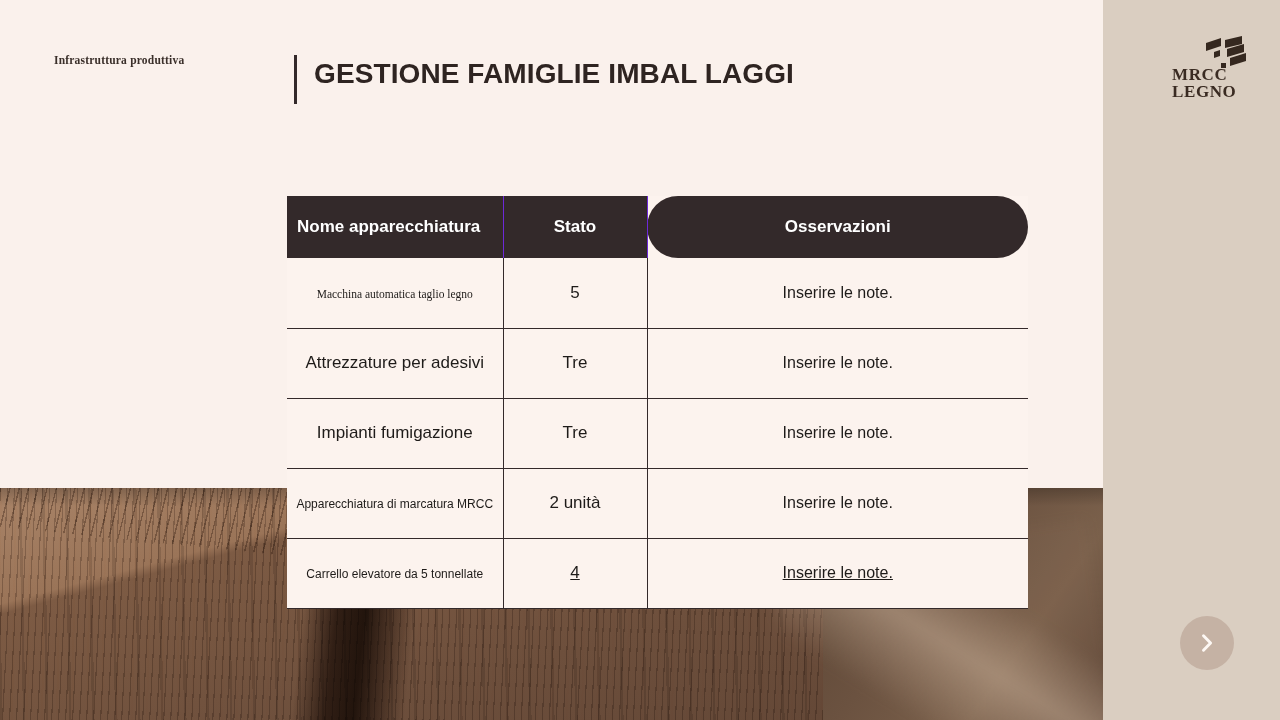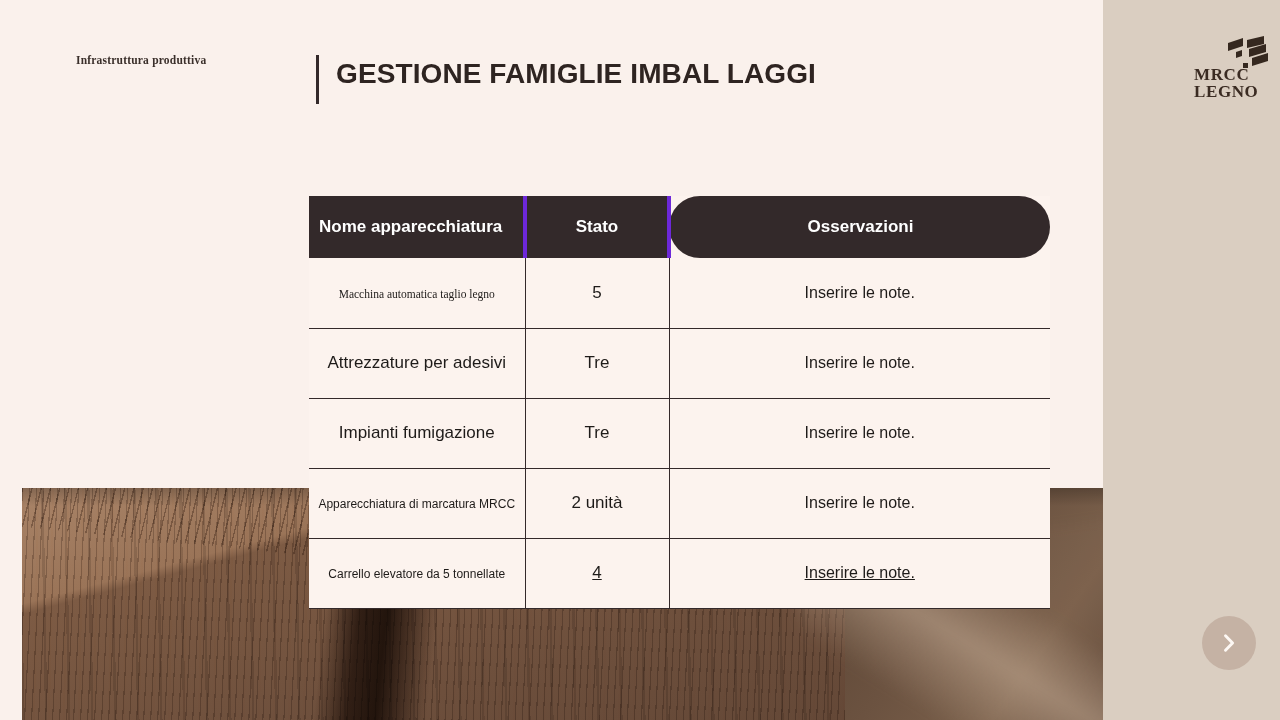--- a/index.html
+++ b/index.html
@@ -4,21 +4,21 @@
 <style>
   * { margin:0; padding:0; box-sizing:border-box; }
   html, body { width:1280px; height:720px; overflow:hidden; }
   body {
     font-family:"Liberation Sans", sans-serif;
     background:#faf1ec;
     position:relative;
   }
 
   
-  #slide { position:absolute; inset:0; background:#faf1ec; overflow:hidden;margin-left:22px; }
+  #slide { position:absolute; inset:0; background:#faf1ec; overflow:hidden; }
 
   
   .wood-band{
     position:absolute; left:0; top:488px; width:1103px; height:232px;
     overflow:hidden;
     background:
       
       linear-gradient(96deg, rgba(40,24,16,0) 28%, rgba(38,22,14,.85) 31%, rgba(30,17,10,.95) 33.5%, rgba(38,22,14,.6) 35.5%, rgba(40,24,16,0) 38%),
       
       linear-gradient(165deg, #a98468 0%, #9a7458 22%, #7d5b44 24%, #6d4f3c 60%, #5f4434 100%);
@@ -117,21 +117,21 @@
   }
   table{ border-collapse:collapse; width:741px; table-layout:fixed; background:#fcf3ee; }
   col.c-name{ width:216px; }
   col.c-stato{ width:144px; }
   col.c-oss{ width:381px; }
 
   thead th{
     background:#33292a; color:#ffffff;
     font-size:17px; font-weight:700;
     height:62px; padding:0 8px;
-    border-right:4px solid #6d28d9;
+    border-right:1px solid #6d28d9;
     vertical-align:middle;
   }
   thead th:last-child{ border-right:none; }
   thead th.th-name{ text-align:left; padding-left:10px; }
   thead th.th-stato{ }
   thead th.th-oss{ text-align:center;border-radius:31px; }
 
   tbody td{
     height:70px;
     border-bottom:1.4px solid #33292a;

